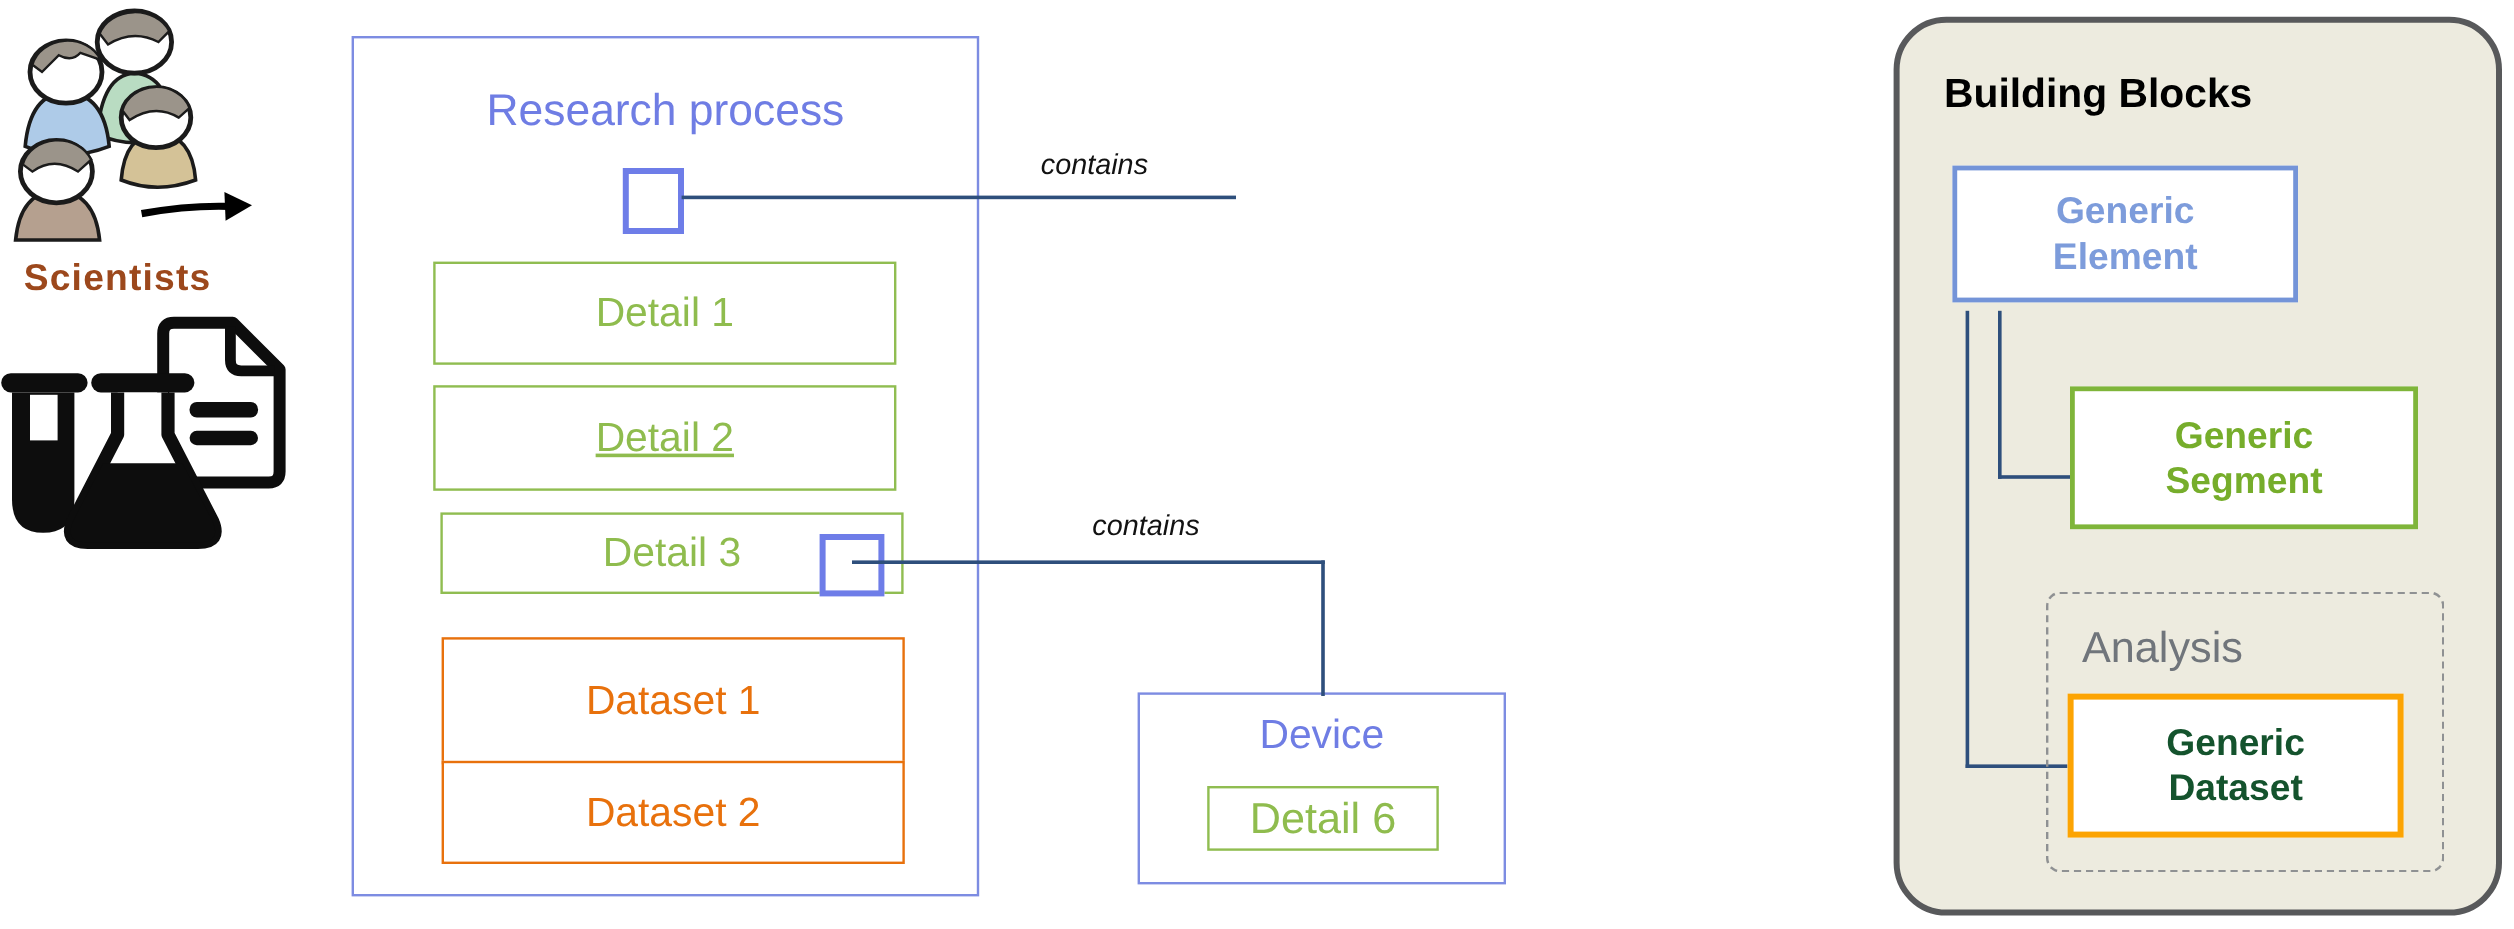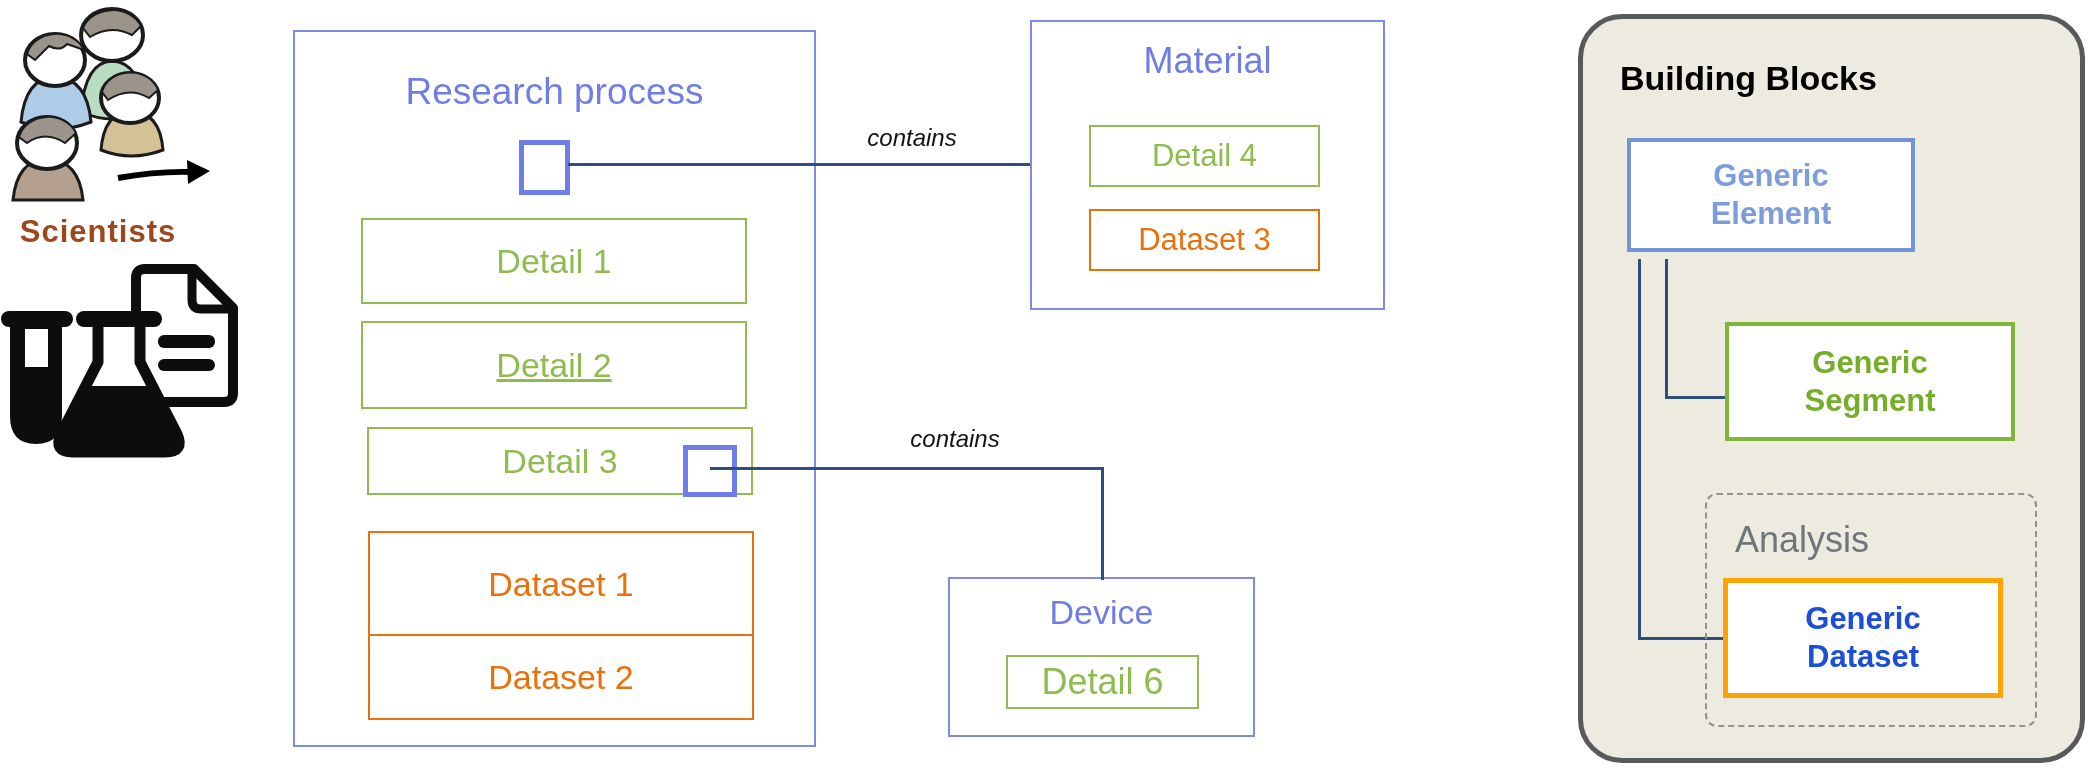--- a/index.html
+++ b/index.html
@@ -20,21 +20,21 @@
   
   #bb-panel{
     position:absolute;left:1578px;top:14px;width:507px;height:749px;box-sizing:border-box;
     background:#edebdf;border:5px solid #58595b;border-radius:44px;
   }
   #bb-title{position:absolute;left:37px;top:40px;font-size:34px;font-weight:bold;color:#000000;}
   .legend-box{position:absolute;box-sizing:border-box;background:#ffffff;display:flex;align-items:center;justify-content:center;text-align:center;font-weight:bold;font-size:31px;line-height:1.22;}
   .legend-box .wrap{width:160px;}
   #generic-element{left:44px;top:119px;width:288px;height:114px;border:4px solid #7494d8;color:#7d9cdb;}
   #generic-segment{left:142px;top:303px;width:290px;height:119px;border:4px solid #7fb53a;color:#76ad2b;}
-  #generic-dataset{left:140px;top:559px;width:280px;height:120px;border:5px solid #fca403;color:#1d4ed8;}
+  #generic-dataset{left:140px;top:559px;width:280px;height:120px;border:5px solid #fca403;color:#14532d;}
   #analysis-box{position:absolute;left:122px;top:474px;width:332px;height:234px;box-sizing:border-box;border:2px dashed #8f9193;border-radius:12px;}
   #analysis-label{position:absolute;left:28px;top:24px;font-size:36px;color:#70757b;}
   
   #scientists-label{position:absolute;left:2px;top:214px;width:192px;text-align:center;font-size:31px;font-weight:bold;color:#9c481c;letter-spacing:1px;}
 </style>
 </head>
 <body>
 
 <div id="canvas">
 
@@ -109,29 +109,20 @@
     <div class="row-box orange-row" style="left:73px;top:499px;width:386px;height:106px;">
       <span>Dataset 1</span>
     </div>
     <div class="row-box orange-row" style="left:73px;top:602px;width:386px;height:86px;">
       <span>Dataset 2</span>
     </div>
   </div>
 
   <div class="anchor-square" style="left:683px;top:445px;width:54px;height:52px;"></div>
 
-  <div class="abs blue-frame" style="left:1030px;top:20px;width:355px;height:290px;">
-    <div class="box-title" style="top:18px;">Material</div>
-    <div class="row-box green-row" style="left:57px;top:103px;width:231px;height:62px;font-size:31px;">
-      <span>Detail 4</span>
-    </div>
-    <div class="row-box orange-row" style="left:57px;top:187px;width:231px;height:62px;font-size:31px;">
-      <span>Dataset 3</span>
-    </div>
-  </div>
 
   <div class="abs blue-frame" style="left:948px;top:577px;width:307px;height:160px;">
     <div class="box-title" style="top:14px;font-size:34px;">Device</div>
     <div class="row-box green-row" style="left:56px;top:76px;width:193px;height:54px;font-size:36px;">
       <span>Detail 6</span>
     </div>
   </div>
 
   <div class="connector" style="left:568px;top:163px;width:462px;height:3px;"></div>
   <div class="connector" style="left:710px;top:467px;width:394px;height:3px;"></div>

